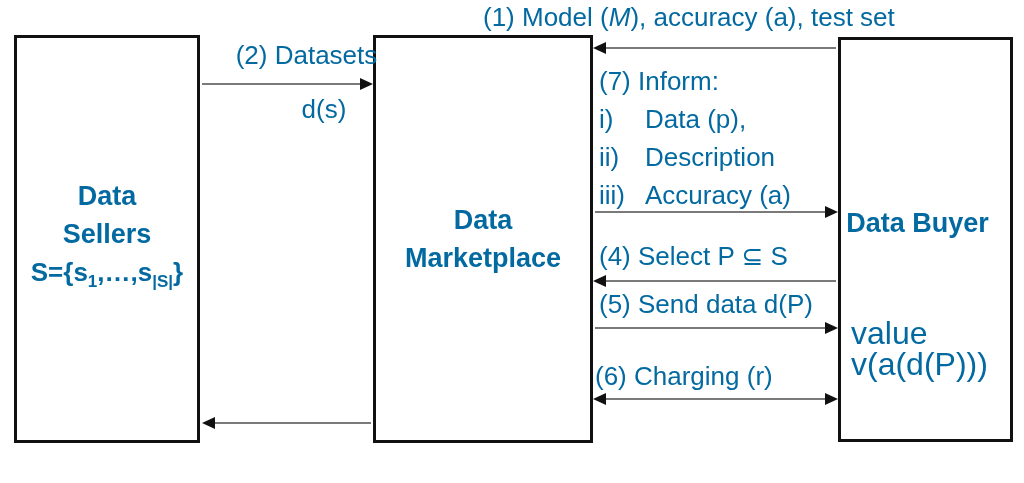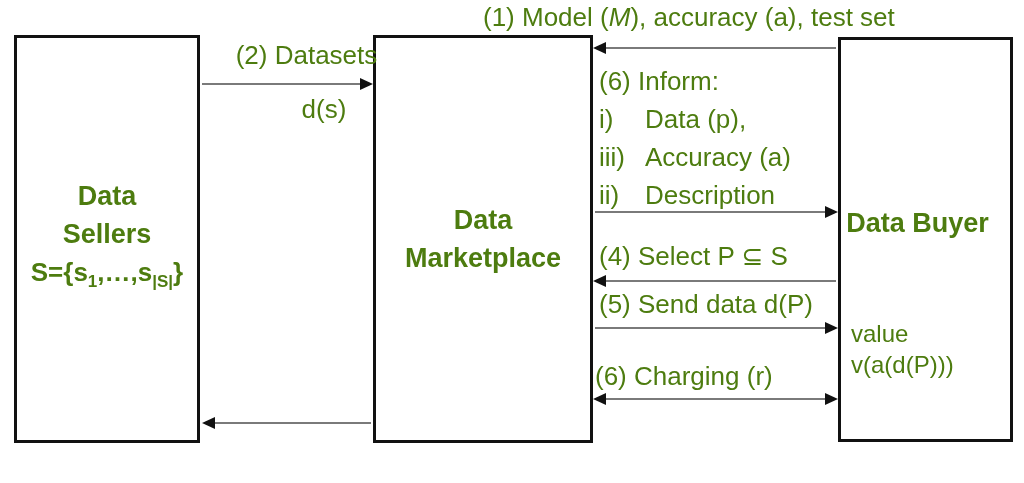--- a/index.html
+++ b/index.html
@@ -2,21 +2,21 @@
 <html><head>
 <meta charset="utf-8">
 <style>
   html, body { margin: 0; padding: 0; background: #ffffff; }
   .canvas {
     position: relative;
     width: 1024px;
     height: 483px;
     background: #ffffff;
     font-family: "Liberation Sans", sans-serif;
-    color: #4d7c0f;
+    color: #0369a1;
     overflow: hidden;
   }
 
   
   .box {
     position: absolute;
     box-sizing: border-box;
     border: 3px solid #111111;
     background: #ffffff;
   }
@@ -44,21 +44,21 @@
     top: 168px; left: 0; right: 16px;
     text-align: center;
     font-size: 27px;
     font-weight: 700;
     white-space: nowrap;
   }
   .buyer-value {
     position: absolute;
     top: 278px; left: 10px;
     text-align: left;
-    font-size: 24px;
+    font-size: 32px;
     font-weight: 400;
     line-height: 31px;
     white-space: nowrap;
   }
 
   
   .arrow { position: absolute; height: 14px; }
   .arrow .shaft {
     position: absolute;
     left: 2px; right: 2px; top: 6px;
@@ -129,32 +129,32 @@
   </div>
 
   <div class="lbl lbl-center" style="left:200px; top:41px; width:173px;">(2) Datasets</div>
   <div class="arrow" style="left:200px; top:77px; width:173px;">
     <span class="shaft"></span>
     <span class="head head-right"></span>
   </div>
   <div class="lbl lbl-center" style="left:200px; top:95px; width:208px;">d(s)</div>
 
   <div class="step3">
-    <div class="s3row">(6) Inform:</div>
+    <div class="s3row">(7) Inform:</div>
     <div class="s3row">
       <span class="s3marker">i)</span>
         <span>Data (p),</span>
     </div>
     <div class="s3row">
+      <span class="s3marker">ii)</span>
+        <span>Description</span>
+    </div>
+    <div class="s3row">
       <span class="s3marker">iii)</span>
         <span>Accuracy (a)</span>
-    </div>
-    <div class="s3row">
-      <span class="s3marker">ii)</span>
-        <span>Description</span>
     </div>
   </div>
   <div class="arrow" style="left:593px; top:205px; width:245px;">
     <span class="shaft"></span>
     <span class="head head-right"></span>
   </div>
 
   <div class="lbl" style="left:599px; top:242px;">(4) Select P ⊆ S</div>
   <div class="arrow" style="left:593px; top:274px; width:245px;">
     <span class="shaft"></span>

